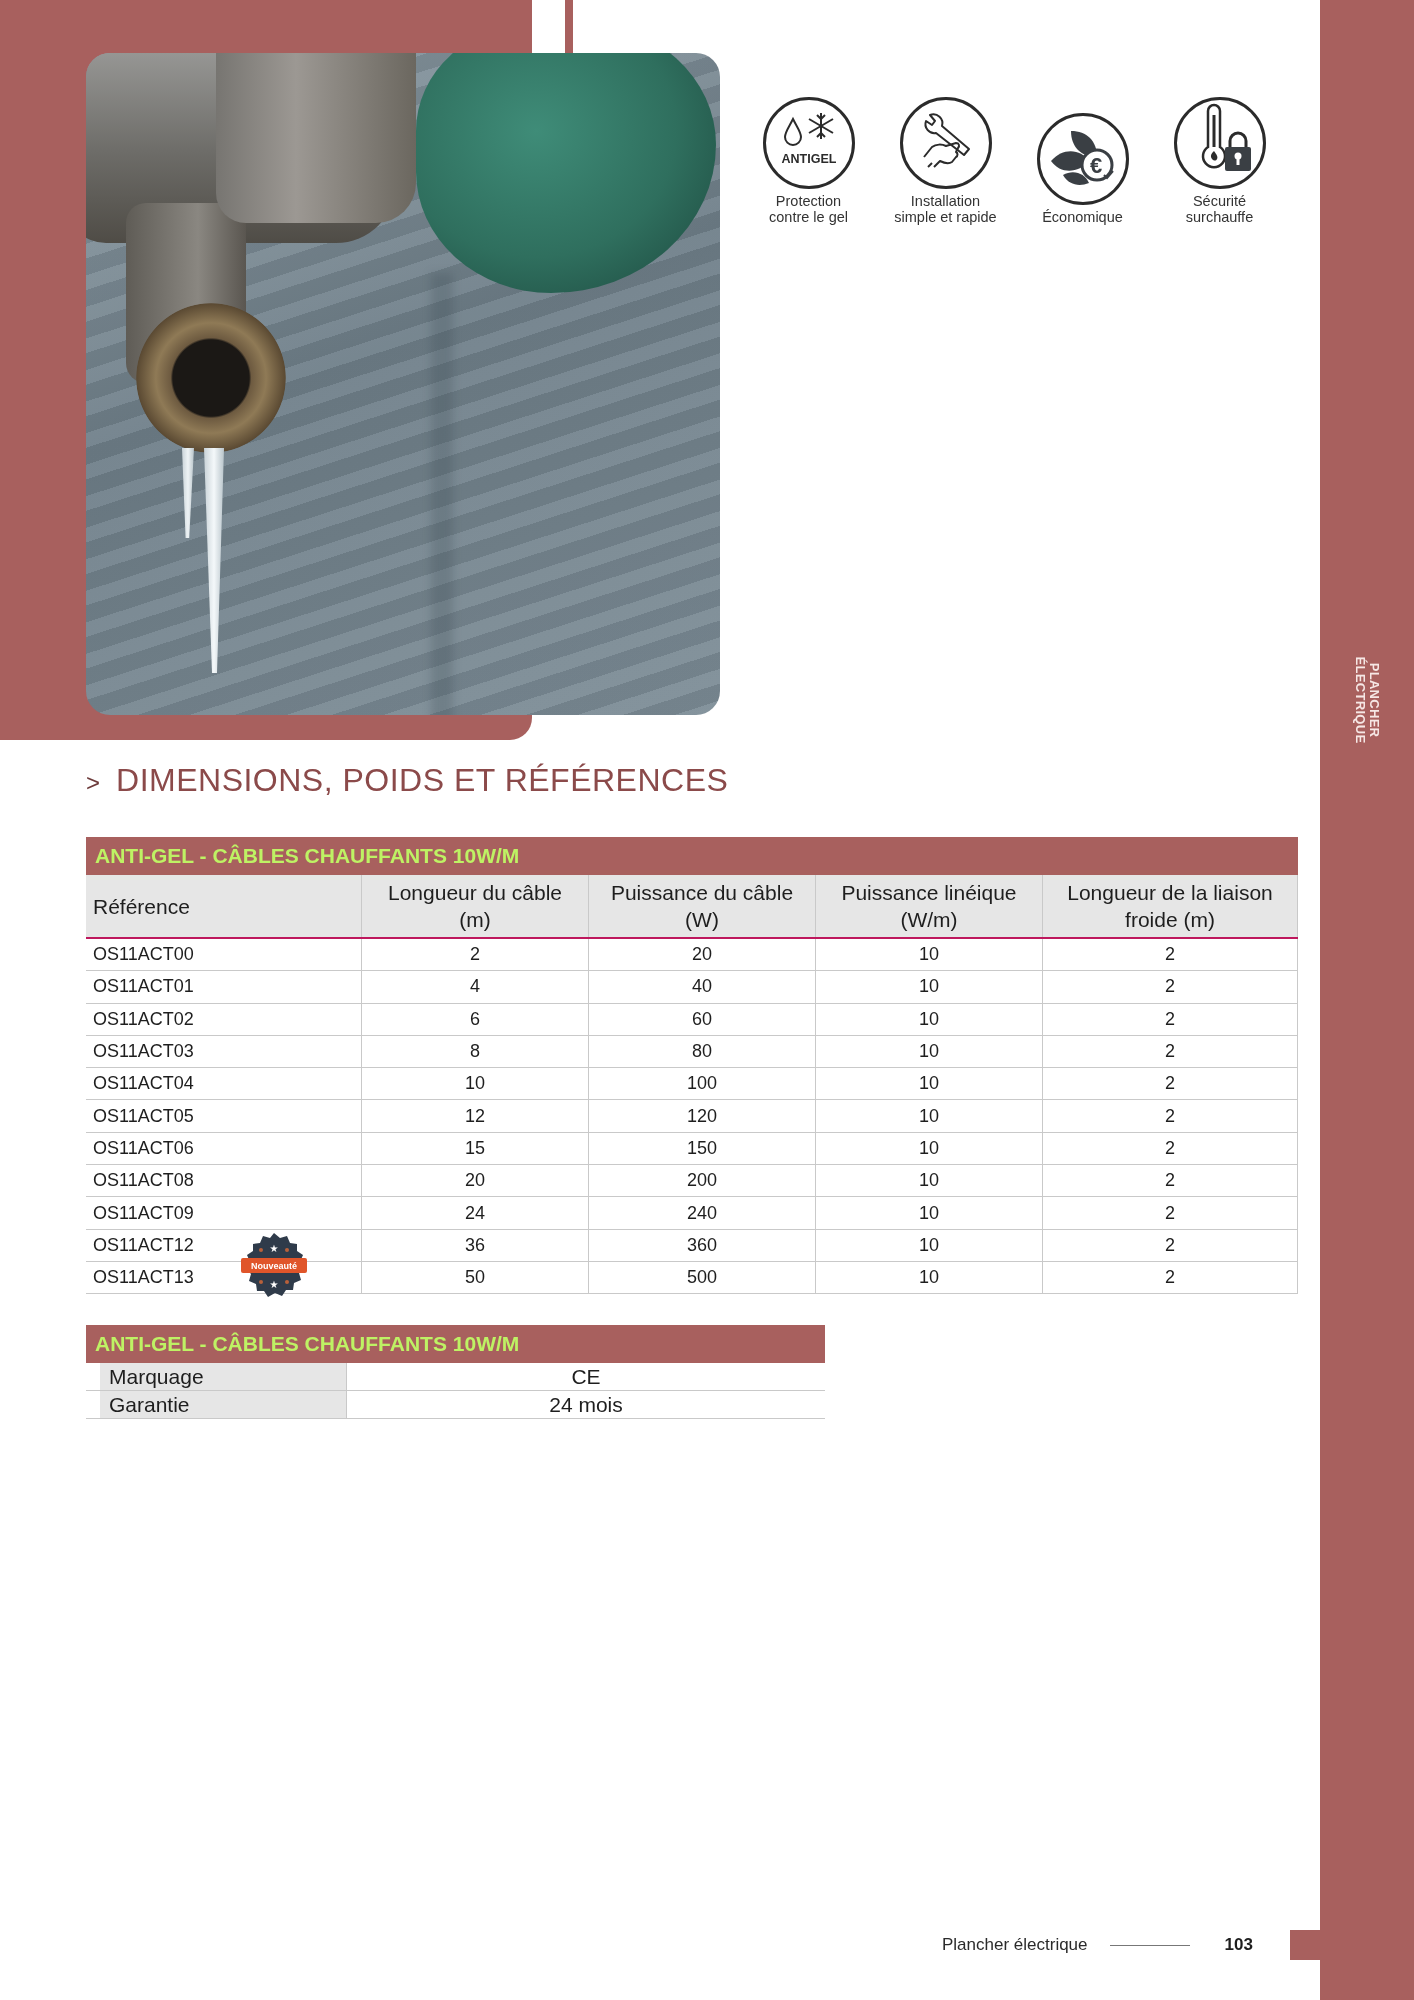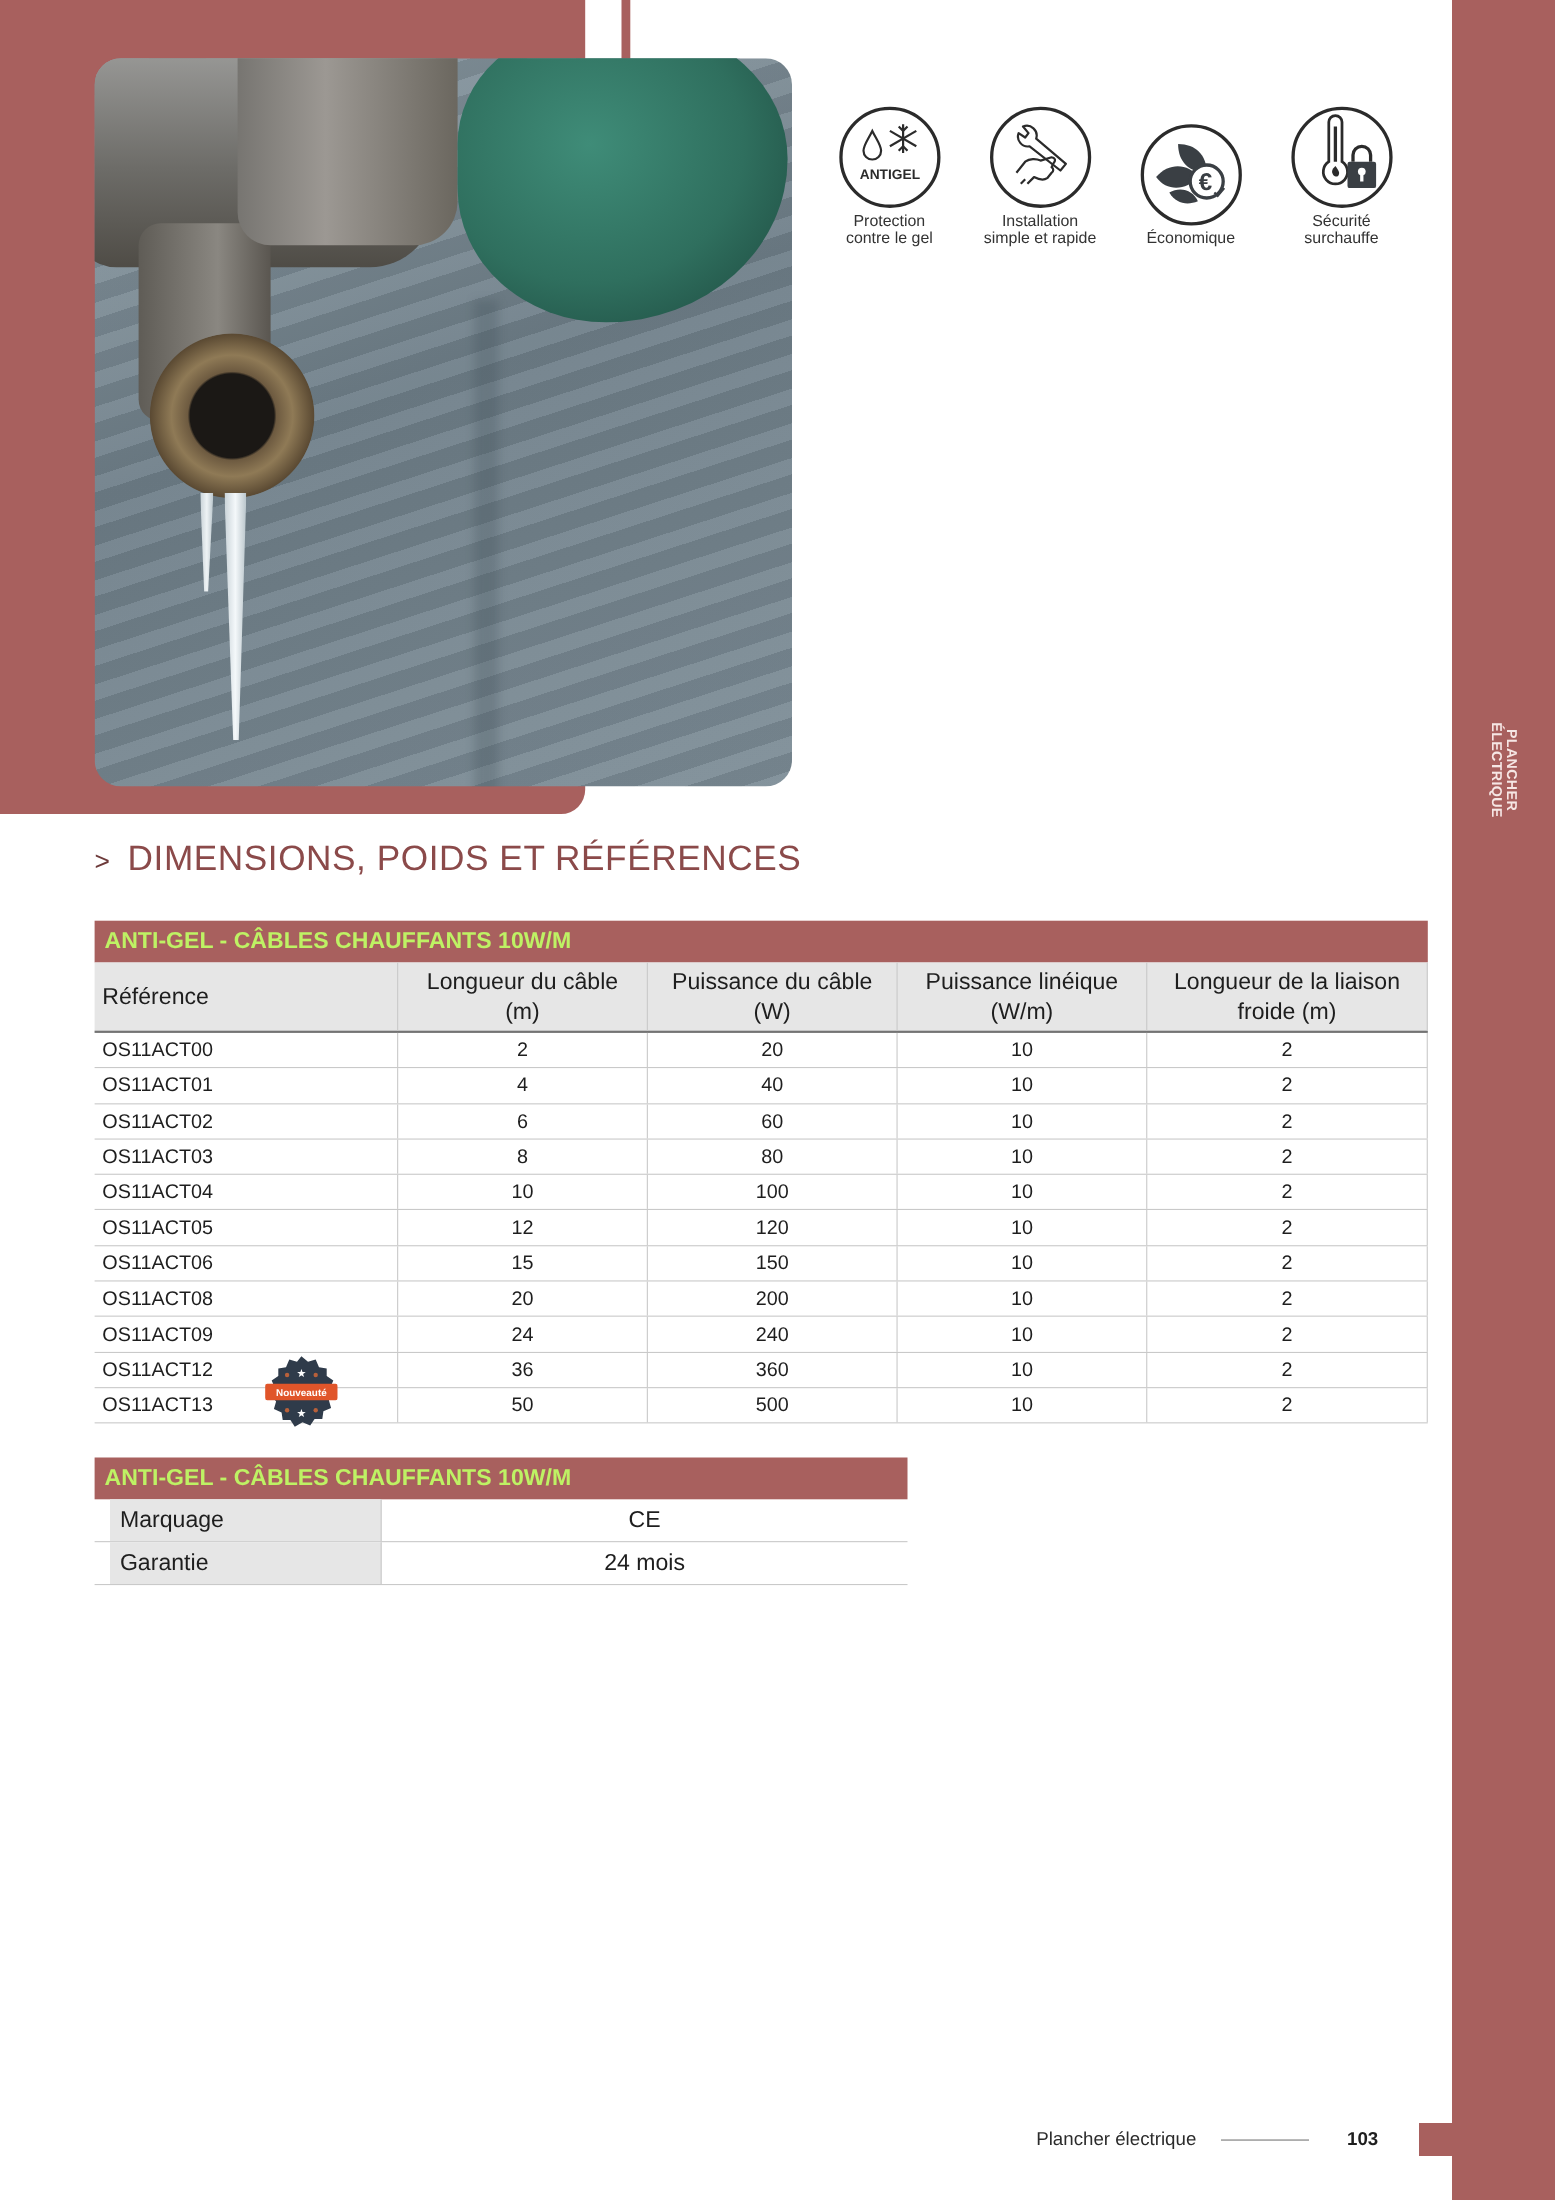--- a/index.html
+++ b/index.html
@@ -98,41 +98,41 @@
     .section-title .txt { font-size: 32px; letter-spacing: 0.5px; }
 
     
     .tbl { position: absolute; border-collapse: collapse; }
     .tbl1 { left: 86px; top: 837px; width: 1212px; }
     .tbl-title {
       background: #A8605E; color: #bef264; font-weight: bold; font-size: 21px;
       height: 38px; padding-left: 9px; display: flex; align-items: center;
     }
     .tbl-row { display: flex; border-bottom: 1px solid #c9c9c9; }
-    .tbl-head { background: #e6e6e6; height: 64px; border-bottom: 2px solid #737373; }
+    .tbl-head { background: #e6e6e6; height: 64px; border-bottom: 2px solid #be185d; }
     .tbl-head .cell { font-size: 21px; line-height: 27px; text-align: center; justify-content: center; }
     .tbl-head .cell.first { justify-content: flex-start; text-align: left; }
     .cell {
       display: flex; align-items: center; border-right: 1px solid #c9c9c9; padding: 0 7px; position: relative;
     }
     .cell:last-child { border-right: 1px solid #c9c9c9; }
     .cell.first { border-left: none; }
     .data-row { height: 32.3px; }
     .data-row .cell { font-size: 18px; justify-content: center; }
     .data-row .cell.first { justify-content: flex-start; }
     .c0 { width: 276px; } .c1 { width: 227px; } .c2 { width: 227px; } .c3 { width: 227px; } .c4 { width: 255px; }
 
     .badge {
       position: absolute; left: 157px; top: 1232px; width: 64px; height: 68px; z-index: 3;
     }
 
     
     .tbl2 { left: 86px; top: 1325px; width: 739px; }
     .tbl2 .tbl-title { height: 38px; }
-    .tbl2 .row2 { display: flex; height: 39px; border-bottom: 1px solid #c9c9c9; padding-left: 14px; }
+    .tbl2 .row2 { display: flex; height: 28px; border-bottom: 1px solid #c9c9c9; padding-left: 14px; }
     .tbl2 .k { width: 247px; background: #e6e6e6; border-right: 1px solid #c9c9c9; display: flex; align-items: center; padding-left: 9px; font-size: 21px; }
     .tbl2 .v { flex: 1; display: flex; align-items: center; justify-content: center; font-size: 21px; }
 
     
     .footer { position: absolute; left: 942px; top: 1930px; height: 30px; display: flex; align-items: center; }
     .footer .section { font-size: 17px; color: #2b2b2b; }
     .footer .rule { width: 80px; height: 1px; background: #777; margin: 0 20px 0 22px; }
     .footer .page { font-size: 17px; font-weight: bold; color: #1e1e1e; margin-left: 15px; }
   </style>
 </head>

